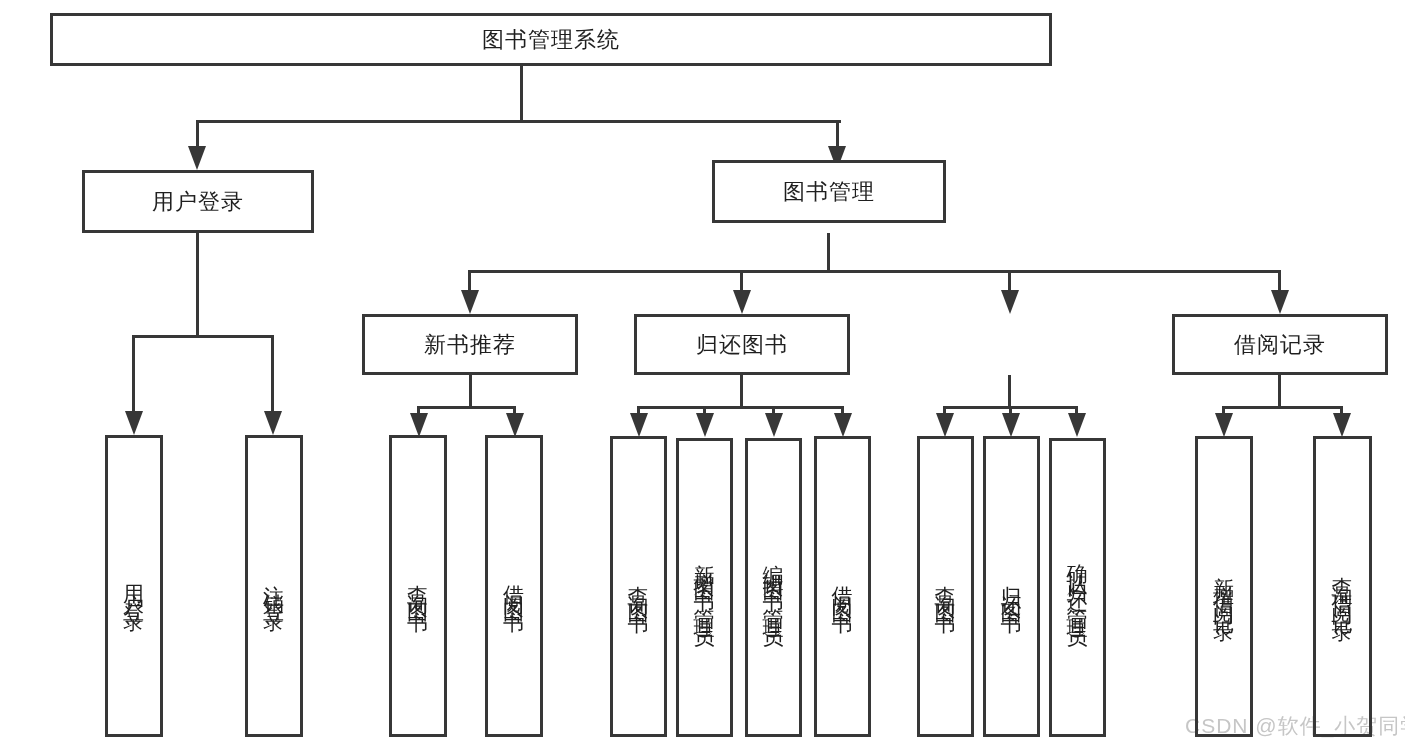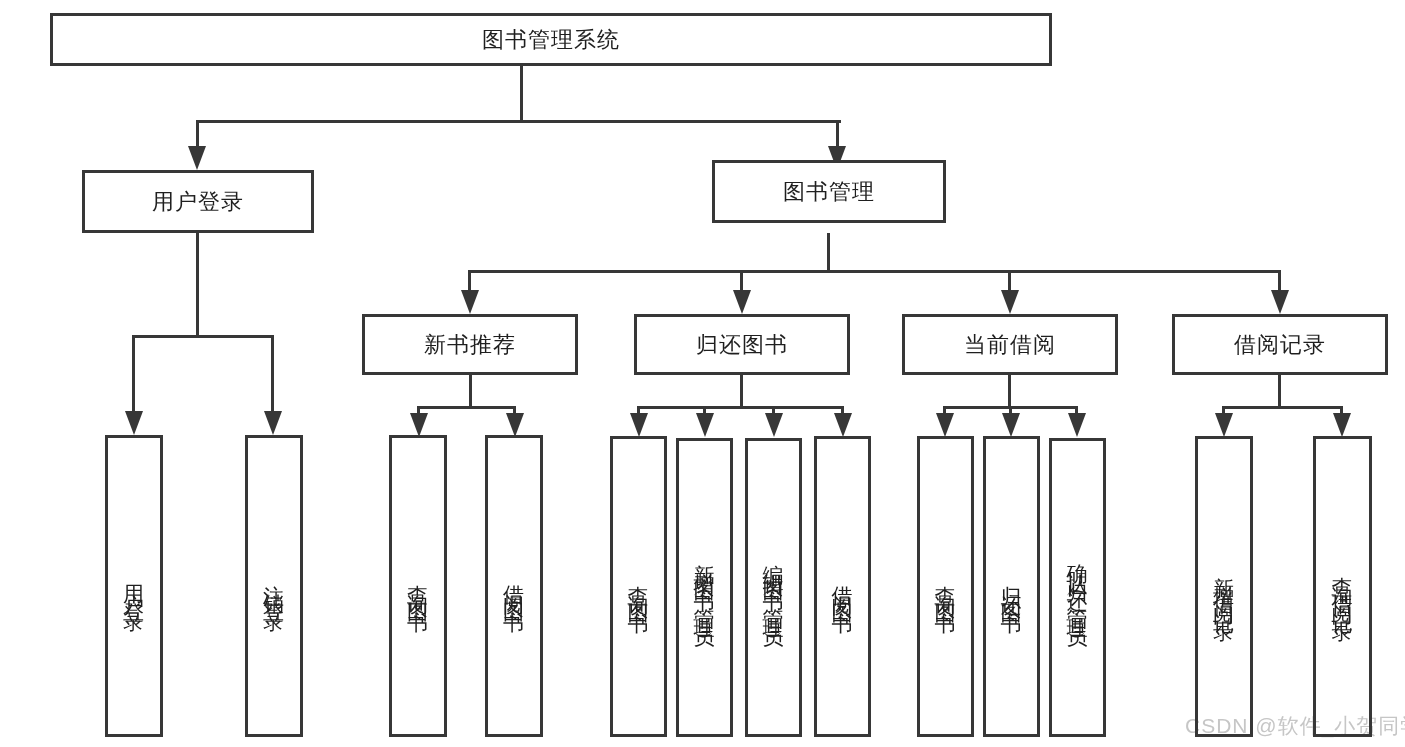--- a/index.html
+++ b/index.html
@@ -85,21 +85,20 @@
   <div class="arrow" style="left:461px;top:290px;"></div>
   <div class="vline" style="left:740px;top:270px;height:24px;"></div>
   <div class="arrow" style="left:733px;top:290px;"></div>
   <div class="vline" style="left:1008px;top:270px;height:24px;"></div>
   <div class="arrow" style="left:1001px;top:290px;"></div>
   <div class="vline" style="left:1278px;top:270px;height:24px;"></div>
   <div class="arrow" style="left:1271px;top:290px;"></div>
 
   <div class="node" style="left:362px;top:314px;width:216px;height:61px;">新书推荐</div>
   <div class="node" style="left:634px;top:314px;width:216px;height:61px;">归还图书</div>
-  <div class="node" style="left:902px;top:314px;width:216px;height:61px;">当前借阅</div>
   <div class="node" style="left:1172px;top:314px;width:216px;height:61px;">借阅记录</div>
 
   <div class="vline" style="left:469px;top:375px;height:34px;"></div>
   <div class="hline" style="left:417px;top:406px;width:99px;"></div>
   <div class="vline" style="left:417px;top:406px;height:10px;"></div>
   <div class="arrow" style="left:410px;top:413px;"></div>
   <div class="vline" style="left:513px;top:406px;height:10px;"></div>
   <div class="arrow" style="left:506px;top:413px;"></div>
 
   <div class="vline" style="left:740px;top:375px;height:34px;"></div>

